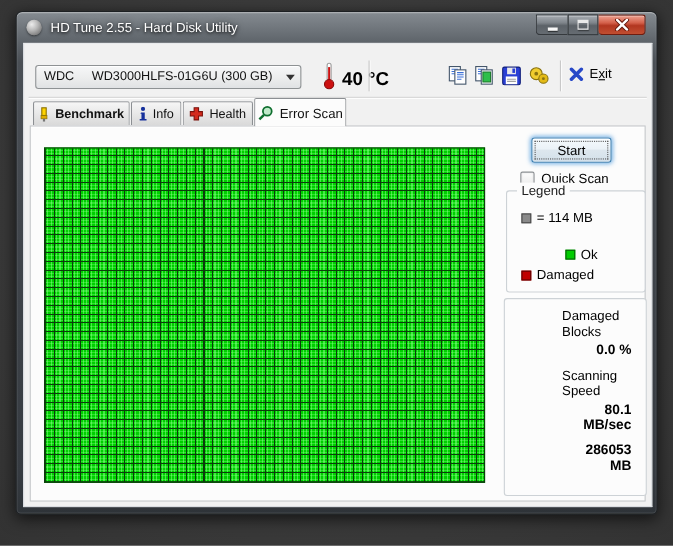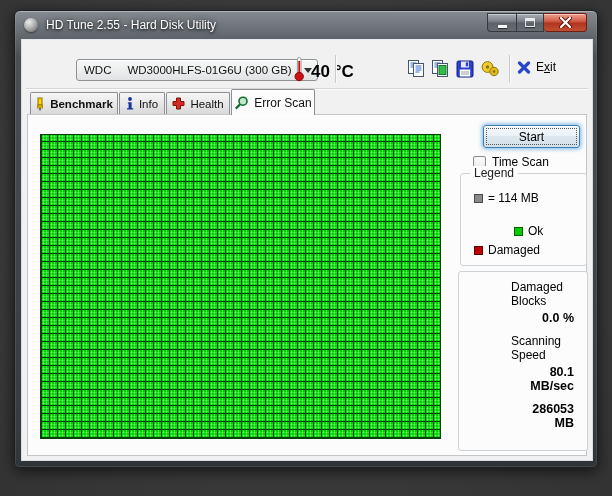--- a/index.html
+++ b/index.html
@@ -57,21 +57,20 @@
   .client-inner { position:absolute; inset:0; }
 
   
   .combobox {
     position:absolute; left:10px; top:19px; width:242px; height:22px;
     border:1px solid #8e9294; border-radius:3px;
     background:linear-gradient(180deg,#f6f7f8 0%,#eceded 55%,#e0e2e4 100%);
     display:flex; align-items:center; font-size:11.5px; color:#111;
     box-shadow:inset 0 1px 0 #fff;
     cursor:default;
-    margin-left:44px;
   }
   .combobox .value { padding-left:7px; white-space:pre; flex:1; overflow:hidden; }
   .combo-arrow { width:18px; display:flex; justify-content:center; }
   .combo-arrow span { width:0; height:0; border-left:4px solid transparent; border-right:4px solid transparent; border-top:5px solid #333; }
 
   .thermo { position:absolute; left:272px; top:16px; }
   .temp-text { position:absolute; left:289px; top:22px; font-size:17px; font-weight:bold; color:#000; }
   .tb-sep { position:absolute; top:15px; width:1px; height:28px; background:#c9c9c9; box-shadow:1px 0 0 #fbfbfb; }
   .tb-sep.s1 { left:313px; } .tb-sep.s2 { left:487px; }
   .tool-icon { position:absolute; top:18px; width:21px; height:21px; display:flex; align-items:center; justify-content:center; cursor:pointer; }
@@ -114,21 +113,21 @@
     background-image:
       repeating-linear-gradient(90deg, var(--line,#0d3c0d) 0 1px, transparent 1px var(--cell,8px)),
       repeating-linear-gradient(0deg,  var(--line,#0d3c0d) 0 1px, transparent 1px var(--cell,8px)),
       repeating-linear-gradient(90deg, transparent 0 2px, rgba(140,255,140,.50) 2px 3px, transparent 3px 5px, rgba(140,255,140,.50) 5px 6px, transparent 6px 8px),
       repeating-linear-gradient(0deg,  transparent 0 2px, rgba(120,255,120,.40) 2px 3px, transparent 3px 5px, rgba(120,255,120,.40) 5px 6px, transparent 6px 8px);
     border:1px solid #0d3c0d;
   }
 
   
   .start-btn {
-    position:absolute; left:455px; top:10px; width:97px; height:23px;
+    position:absolute; left:455px; top:10px; width:73px; height:23px;
     border:1px solid #3c7fb1; border-radius:3px;
     background:linear-gradient(180deg,#f4f9fc 0%,#ebf2f7 45%,#dde7ee 50%,#d3e0ea 100%);
     box-shadow:0 0 4px 1px rgba(96,166,226,.85), inset 0 1px 0 #fff;
     font-size:12px; color:#000;
     outline:1px dotted #555; outline-offset:-4px;
     cursor:pointer;
   }
   .quickscan { position:absolute; left:445px; top:40px; display:flex; align-items:center; gap:6px; cursor:pointer; }
   .checkbox {
     width:13px; height:13px; border:1px solid #8b8f92; border-radius:2px;
@@ -277,21 +276,21 @@
         </div>
 
         <div class="tab-page">
 
           <div class="scan-grid" style="width: 401px; height: 305px; --ok: #00cf00; --line: #0d3c0d; --cell: 8px; border-color: rgb(13, 60, 13);"></div>
 
           <button class="start-btn">Start</button>
 
           <div class="quickscan">
             <span class="checkbox"></span>
-            <span class="label">Time Scan</span>
+            <span class="label">Quick Scan</span>
           </div>
 
           <div class="legend-box">
             <span class="legend-title">Legend</span>
             <div class="legend-item li-0">
               <span class="sw" style="background: rgb(138, 138, 138); border-color: rgb(74, 74, 74);"></span>
               <span class="lbl">= 114 MB</span>
             </div>
             <div class="legend-item li-1">
               <span class="sw" style="background: rgb(0, 204, 0); border-color: rgb(6, 95, 6);"></span>

